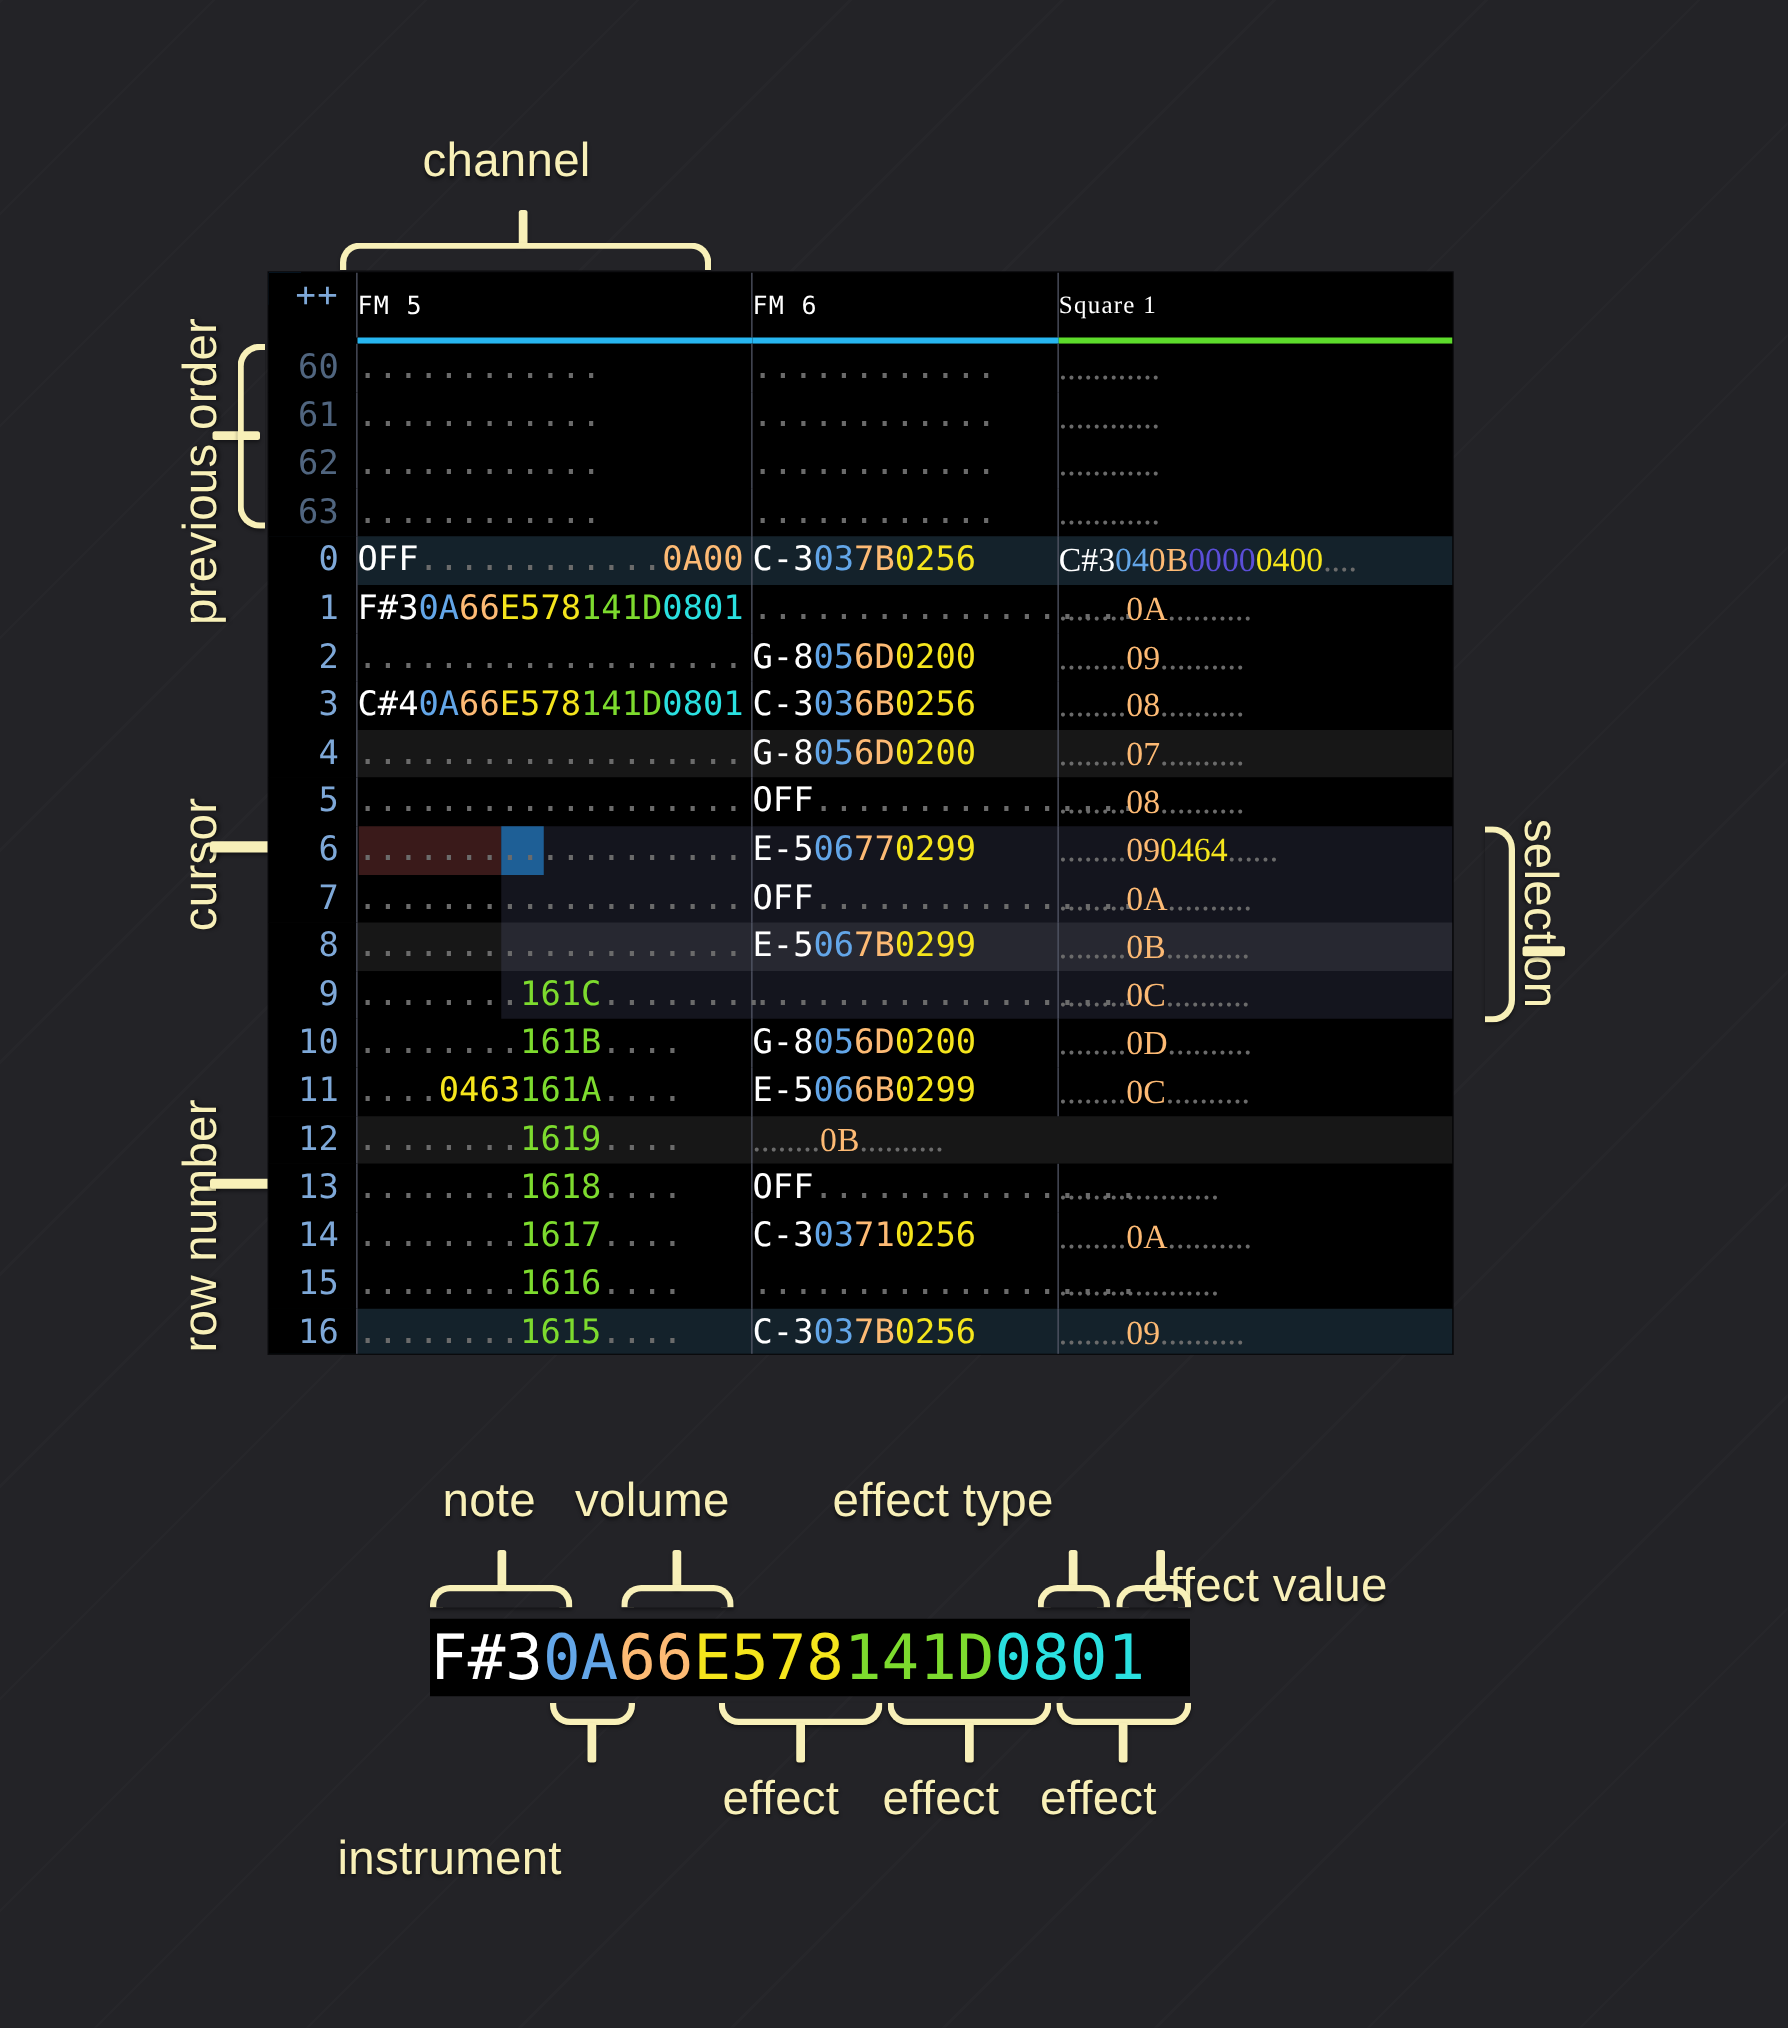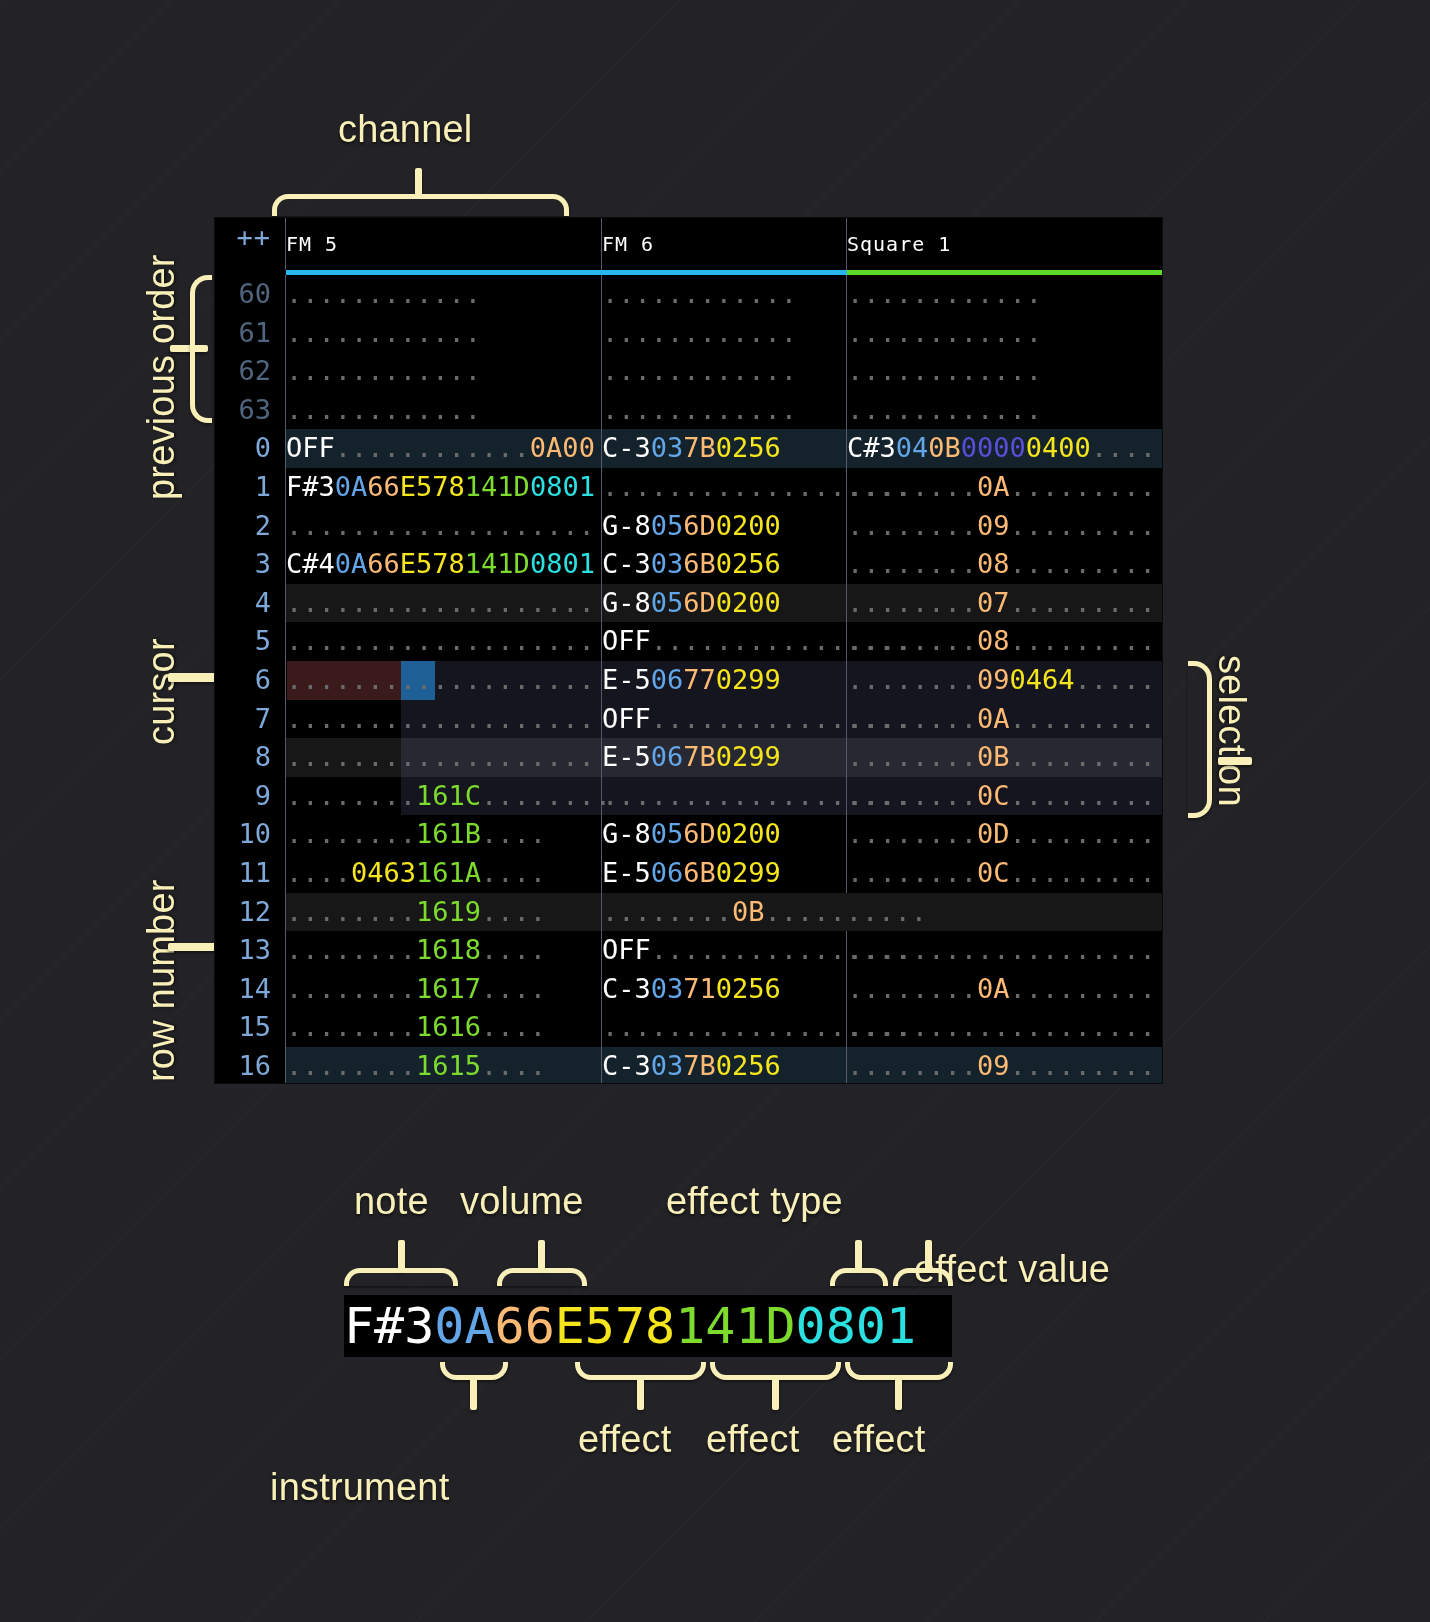--- a/index.html
+++ b/index.html
@@ -55,21 +55,21 @@
   .trow { display:flex; height:38.6px; position:relative; }
   .rownum { width:71px; flex:0 0 71px; text-align:right; padding-right:14px;
             color:#7ea8d8; font-size:27px; line-height:38.6px;
             border-right:1px solid #55596a; background:#000; position:relative; z-index:3;}
   .rownum.dim { color:#50657f; }
   .cells { flex:1; display:flex; position:relative; }
   .cell { font-size:27px; line-height:38.6px; white-space:pre;
           border-right:1px solid #55596a; position:relative; z-index:2; }
   .c0 { width:316px; flex:0 0 316px; }
   .c1 { width:245px; flex:0 0 245px; }
-  .c2 { width:314px; flex:0 0 314px; border-right:none; }
+  .c2 { width:314px; flex:0 0 314px; border-right:none;font-family:Liberation Serif, serif; }
 
   
   .rowbg { position:absolute; left:0; right:0; top:0; bottom:0; z-index:0; }
   .bg-hl    { background:#14222b; }   
   .bg-alt   { background:#171717; }   
   .bg-dark  { background:#000000; }
 
   
   .selbg { position:absolute; z-index:1; background:rgba(120,125,175,0.17); }
   .cursorrow { position:absolute; z-index:1; background:#3a1a1a; }

